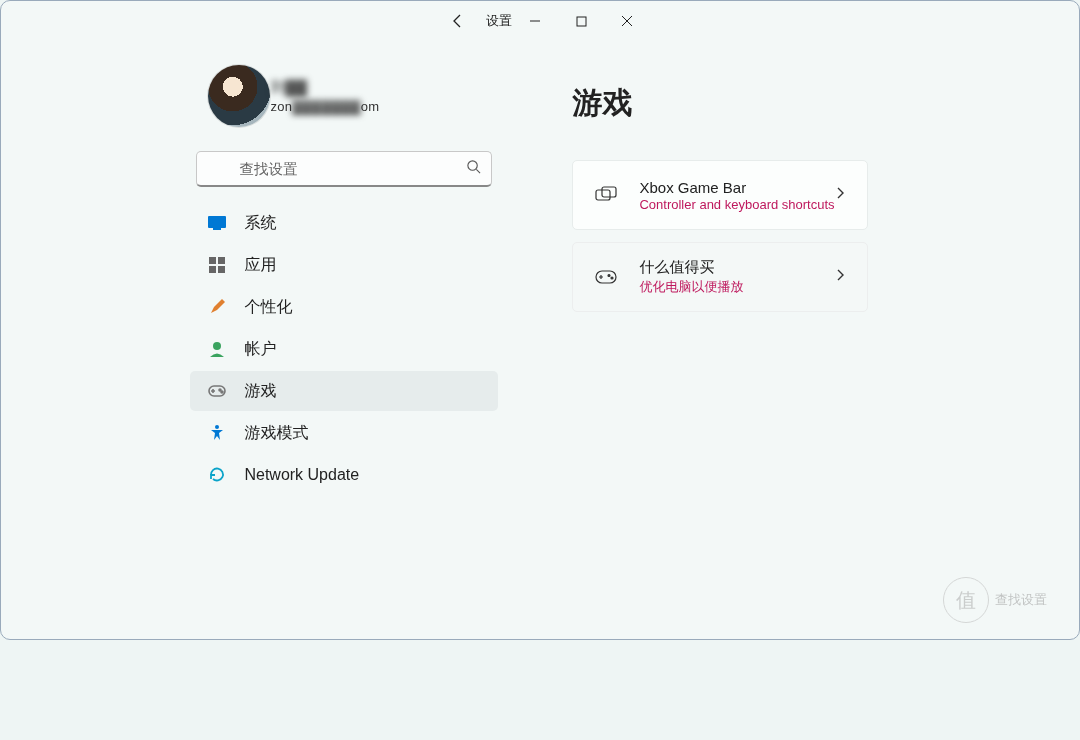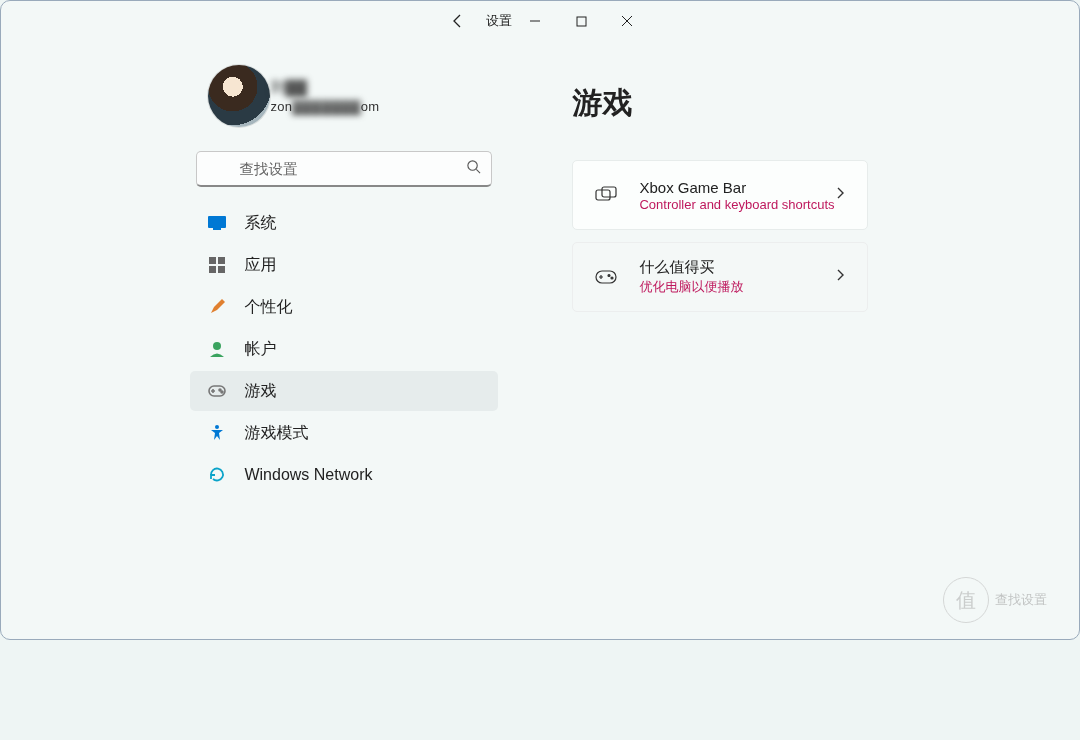--- a/index.html
+++ b/index.html
@@ -293,21 +293,21 @@
             </span>
           <span>游戏模式</span>
         </div>
         <div class="nav-item">
           <span class="nav-icon">
               <svg width="16" height="16" viewBox="0 0 16 16" fill="none" stroke="#0aa3c9" stroke-width="1.8">
                 <path d="M2 8 A6 6 0 1 1 4 12"></path>
                 <path d="M2 12 L2 8 L6 8" fill="none"></path>
               </svg>
             </span>
-          <span>Windows Network</span>
+          <span>Network Update</span>
         </div>
       </div>
     </div>
 
     <div class="main">
       <div class="page-title">游戏</div>
 
       <div class="card">
         <span class="card-icon">
           <svg width="22" height="18" viewBox="0 0 22 18" fill="none" stroke="#333" stroke-width="1.2">

